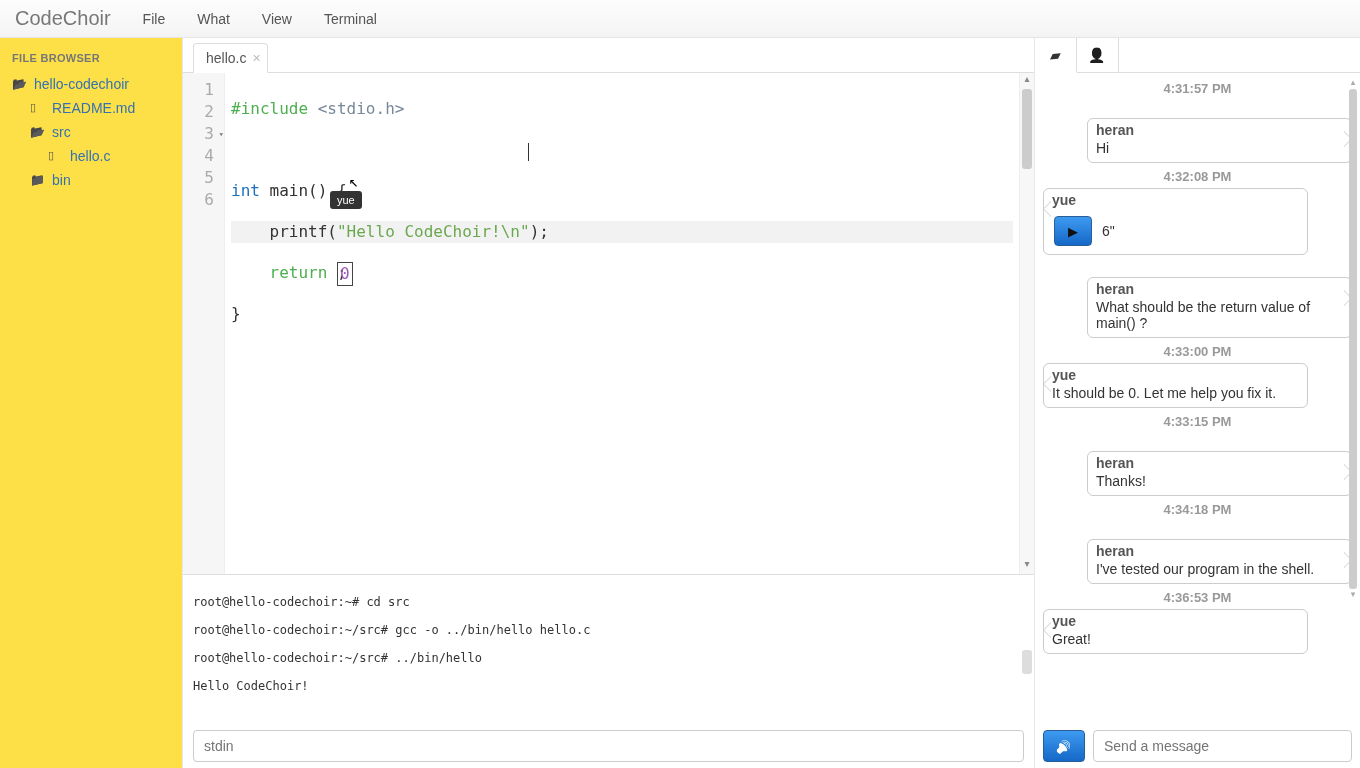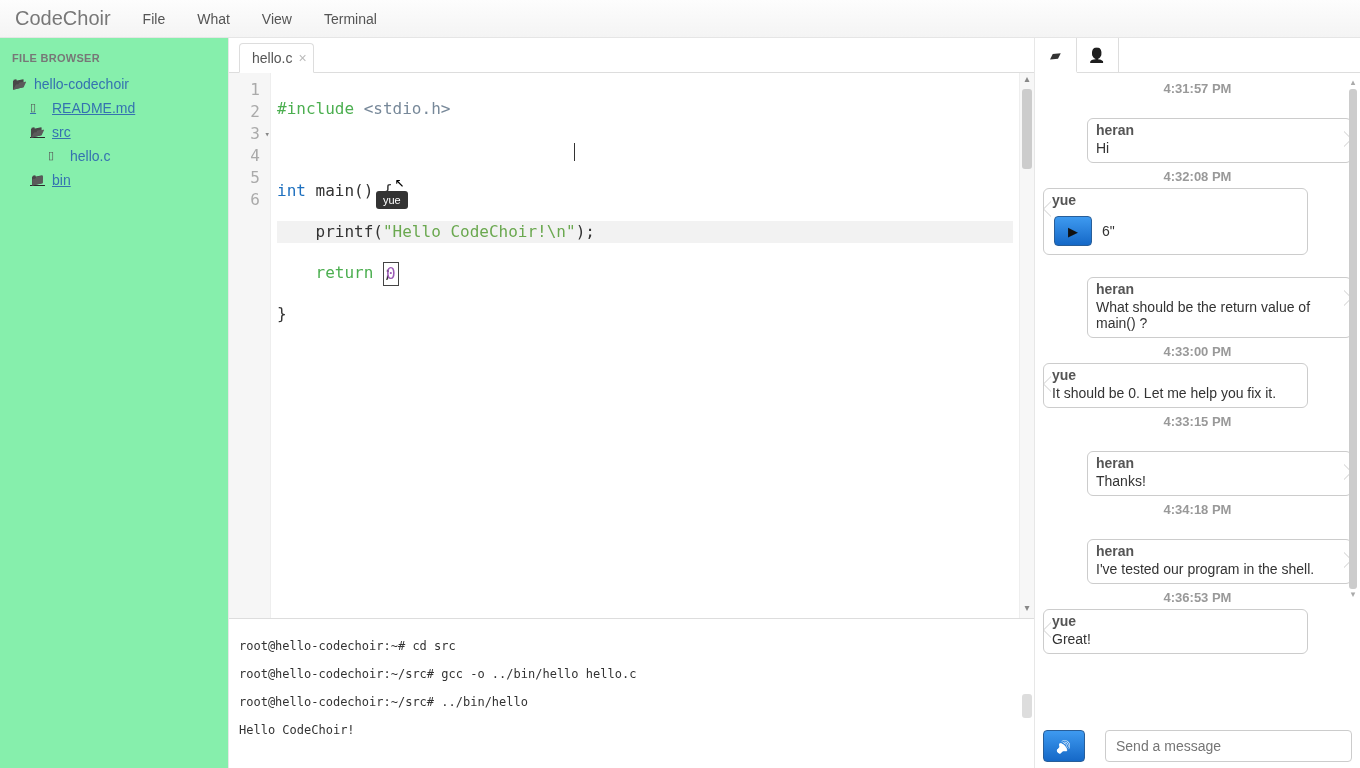--- a/index.html
+++ b/index.html
@@ -6,25 +6,25 @@
 body { font-family: "Helvetica Neue", Helvetica, Arial, sans-serif; font-size: 14px; color: #333; background: #fff; width: 1360px; height: 768px; overflow: hidden; }
 
 
 .menubar { height: 38px; background: linear-gradient(#fdfdfd, #f4f4f4); border-bottom: 1px solid #e5e5e5; display: flex; align-items: center; padding: 0 15px; }
 .brand { font-size: 20px; color: #777; margin-right: 32px; }
 .menu { display: flex; }
 .menu-item { margin-right: 32px; color: #555; cursor: pointer; }
 
 
 .main { display: flex; height: 730px; }
-.sidebar { width: 229px; background: #86efac; border-right: 1px solid #e7e7e7; padding-top: 8px; }
+.sidebar { width: 183px; background: #fde047; border-right: 1px solid #e7e7e7; padding-top: 8px; }
 .sidebar-header { font-size: 11px; font-weight: bold; color: #777; padding: 6px 12px; letter-spacing: 0.3px; }
 .tree { list-style: none; padding: 2px 4px 0 12px; }
 .tree li { padding: 4px 0; display: flex; align-items: center; color: #3572b0; cursor: pointer; }
-.tree li.lvl1 { padding-left: 18px; text-decoration: underline; }
+.tree li.lvl1 { padding-left: 18px; }
 .tree li.lvl2 { padding-left: 36px; }
 .tree .icon { display: inline-block; width: 16px; margin-right: 6px; color: #555; font-size: 12px; }
 
 
 .center { flex: 1; display: flex; flex-direction: column; border-right: 1px solid #e7e7e7; min-width: 0; }
 .tabs { height: 35px; border-bottom: 1px solid #ddd; display: flex; align-items: flex-end; padding-left: 10px; background: #fff; }
 .tab { border: 1px solid #ddd; border-bottom: 1px solid #fff; border-radius: 4px 4px 0 0; padding: 6px 6px 6px 12px; margin-bottom: -1px; display: flex; align-items: center; color: #555; background: #fff; }
 .tab-close { margin-left: 6px; color: #bbb; font-size: 14px; line-height: 10px; }
 .editor { flex: 1; display: flex; background: #fff; position: relative; overflow: hidden; }
 .gutter { width: 42px; background: #f6f6f6; color: #aaa; font-family: monospace; font-size: 16px; text-align: right; padding: 6px 10px 0 0; border-right: 1px solid #eee; }
@@ -67,21 +67,21 @@
 .bubble { border: 1px solid #ccc; border-radius: 6px; padding: 3px 8px 6px; margin: 2px 0 6px; max-width: 265px; background: #fff; position: relative; }
 .bubble.right { margin-left: auto; margin-top: 22px; }
 .bubble.left { margin-right: auto; }
 .bubble .name { font-weight: bold; color: #555; margin-bottom: 2px; font-size: 14px; }
 .bubble .text { font-size: 14px; color: #333; }
 .bubble.right::after { content:""; position:absolute; right:-8px; top:12px; border:8px solid transparent; border-left-color:#fff; filter: drop-shadow(1px 0 0 #ccc);}
 .bubble.left::after { content:""; position:absolute; left:-8px; top:12px; border:8px solid transparent; border-right-color:#fff; filter: drop-shadow(-1px 0 0 #ccc);}
 .voice-msg { display: flex; align-items: center; gap: 10px; padding: 6px 2px 2px; }
 .play-btn { width: 38px; height: 30px; background: linear-gradient(#3e9af0, #1568c7); border: 1px solid #285e99; border-radius: 4px; display:flex; align-items:center; justify-content:center; color:#111; cursor:pointer; }
 
-.chat-input-row { height: 44px; padding: 6px 8px; display: flex; gap: 20px; }
+.chat-input-row { height: 44px; padding: 6px 8px; display: flex; gap: 8px; }
 .mic-btn { width: 42px; background: linear-gradient(#3e9af0, #1568c7); border: 1px solid #285e99; border-radius: 4px; display:flex;align-items:center;justify-content:center;color:#fff;cursor:pointer;}
 .chat-input { flex:1; border:1px solid #ccc; border-radius:4px; padding:0 10px; color:#999; font-size:14px;}
 
 
 .ico-folder-open::before{content:"📂";filter:grayscale(1) brightness(0.4);font-size:12px;}
 .ico-folder::before{content:"📁";filter:grayscale(1) brightness(0.4);font-size:12px;}
 .ico-file::before{content:"▯";color:#555;font-size:11px;position:relative;top:-1px;}
 .ico-chat::before{content:"▰";transform:skewY(-5deg);display:inline-block;color:#333;}
 .ico-person::before{content:"👤";filter:grayscale(1) brightness(0.3);}
 .ico-play::before{content:"▶";font-size:13px;}
@@ -167,20 +167,23 @@
 
     <div class="terminal">
 <span style="display: block;">root@hello-codechoir:~# cd src</span>
 <span style="display: block;">root@hello-codechoir:~/src# gcc -o ../bin/hello hello.c</span>
 <span style="display: block;">root@hello-codechoir:~/src# ../bin/hello</span>
 <span style="display: block;">Hello CodeChoir!</span>
 
       <div class="scroll-handle"></div>
     </div>
 
+    <div class="stdin-bar">
+      <input class="stdin-input" placeholder="stdin" style="">
+    </div>
   </div>
 
   <div class="chatpanel">
     <div class="chat-tabs">
       <div class="chat-tab active">
           <span class="ico-chat"></span>
         </div>
       <div class="chat-tab">
           <span class="ico-person"></span>
         </div>

